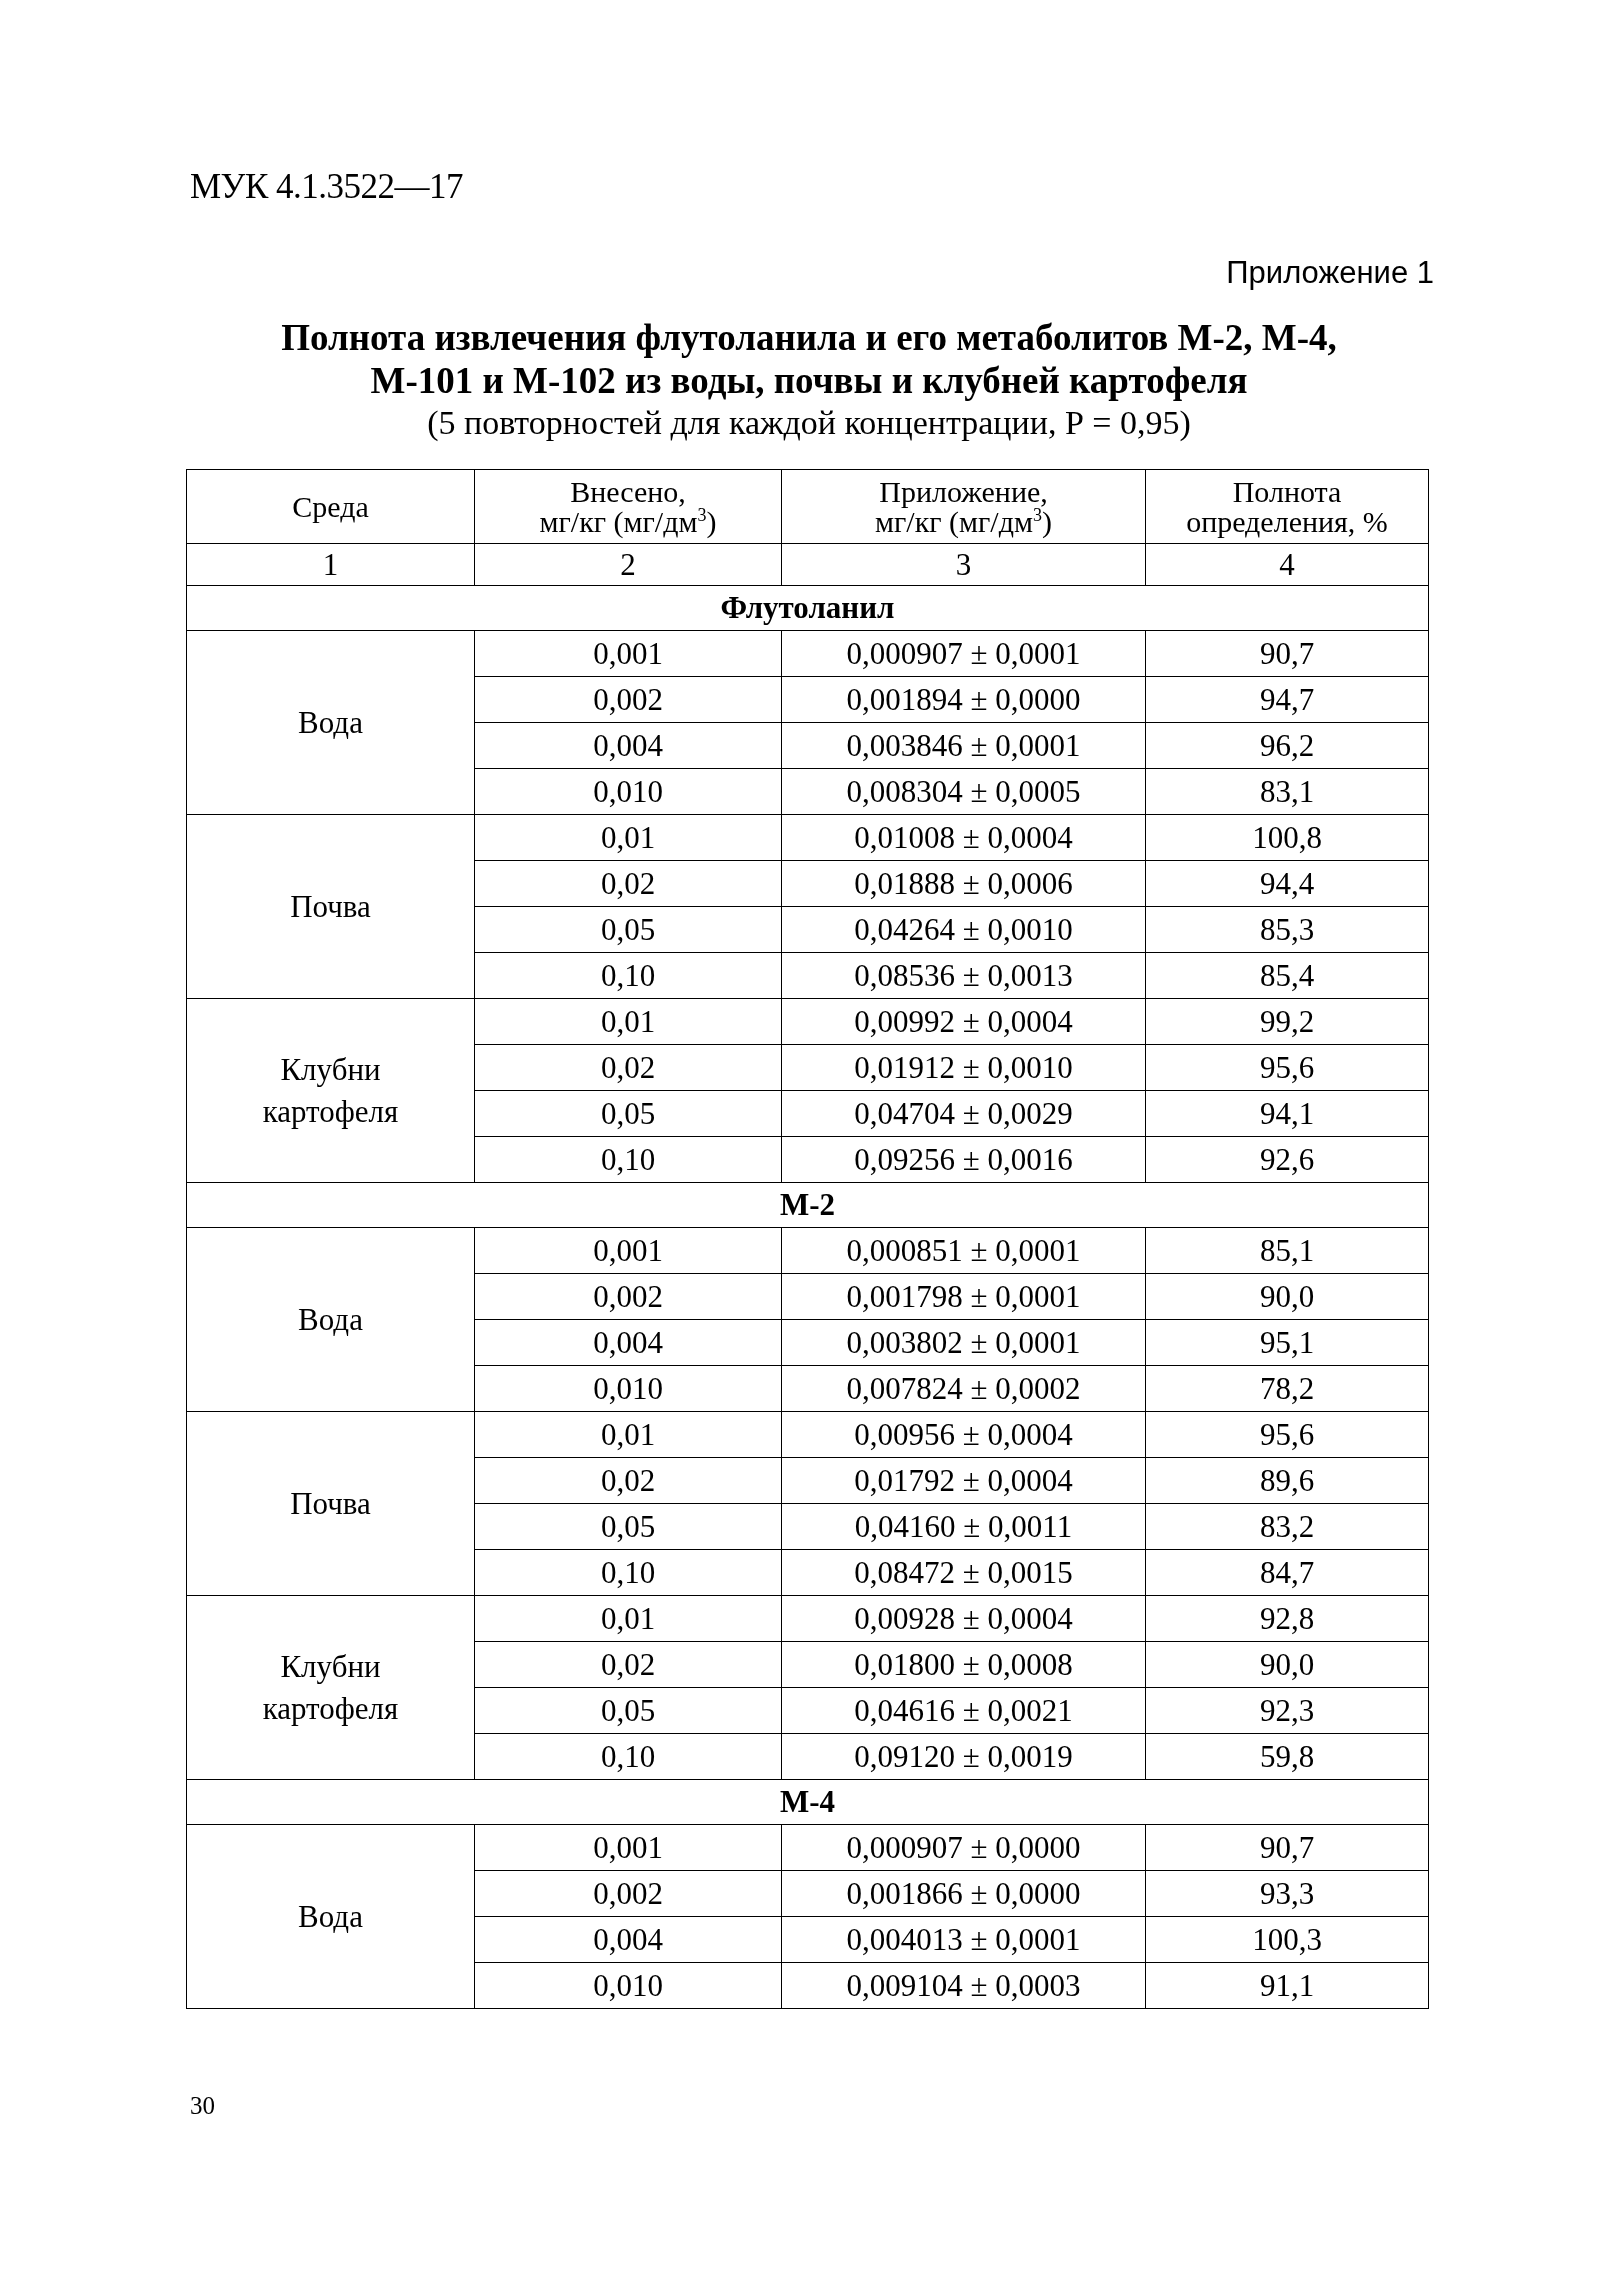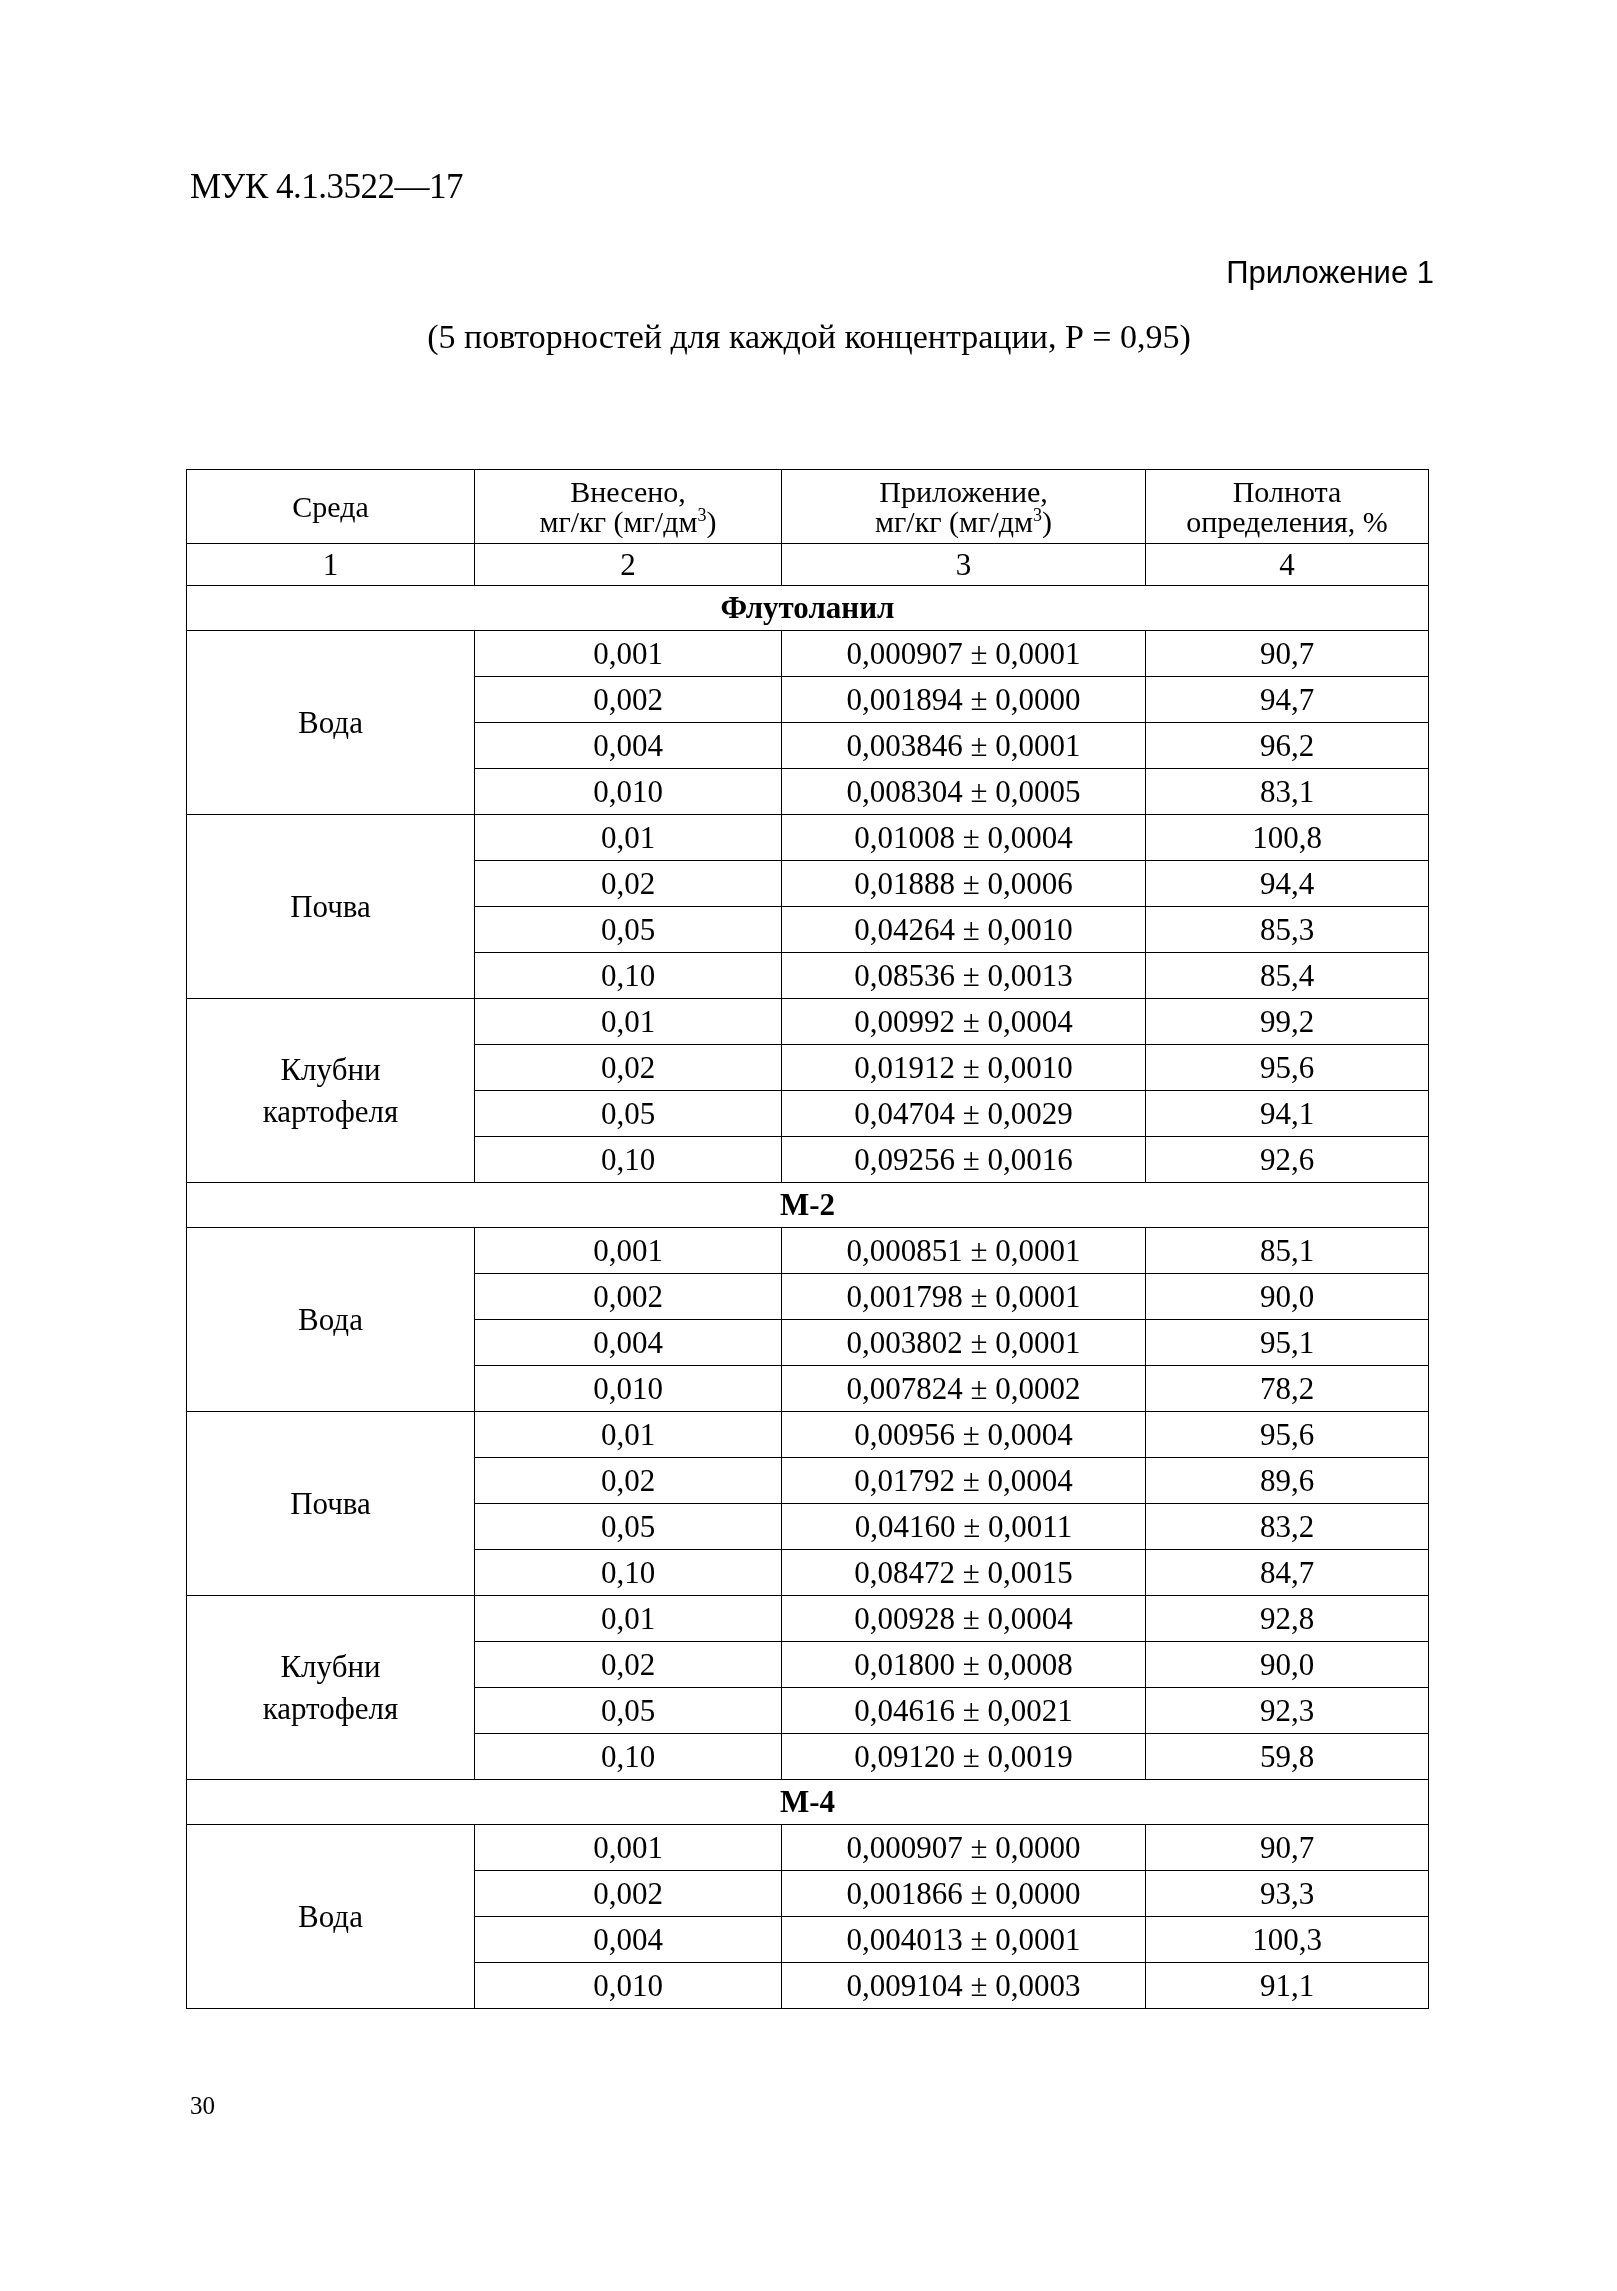--- a/index.html
+++ b/index.html
@@ -90,20 +90,22 @@
       font-size: 25px;
     }
   </style>
 </head>
 <body>
 
 <div class="doc-code">МУК 4.1.3522—17</div>
 <div class="appendix">Приложение 1</div>
 
 <div class="title-block">
+  <div class="title-line">Полнота извлечения флутоланила и его метаболитов М-2, М-4,</div>
+  <div class="title-line">М-101 и М-102 из воды, почвы и клубней картофеля</div>
   <div class="subtitle">(5 повторностей для каждой концентрации, Р = 0,95)</div>
 </div>
 
 <table class="data">
   <colgroup>
     <col class="c1">
       <col class="c2">
       <col class="c3">
       <col class="c4">
   </colgroup>

